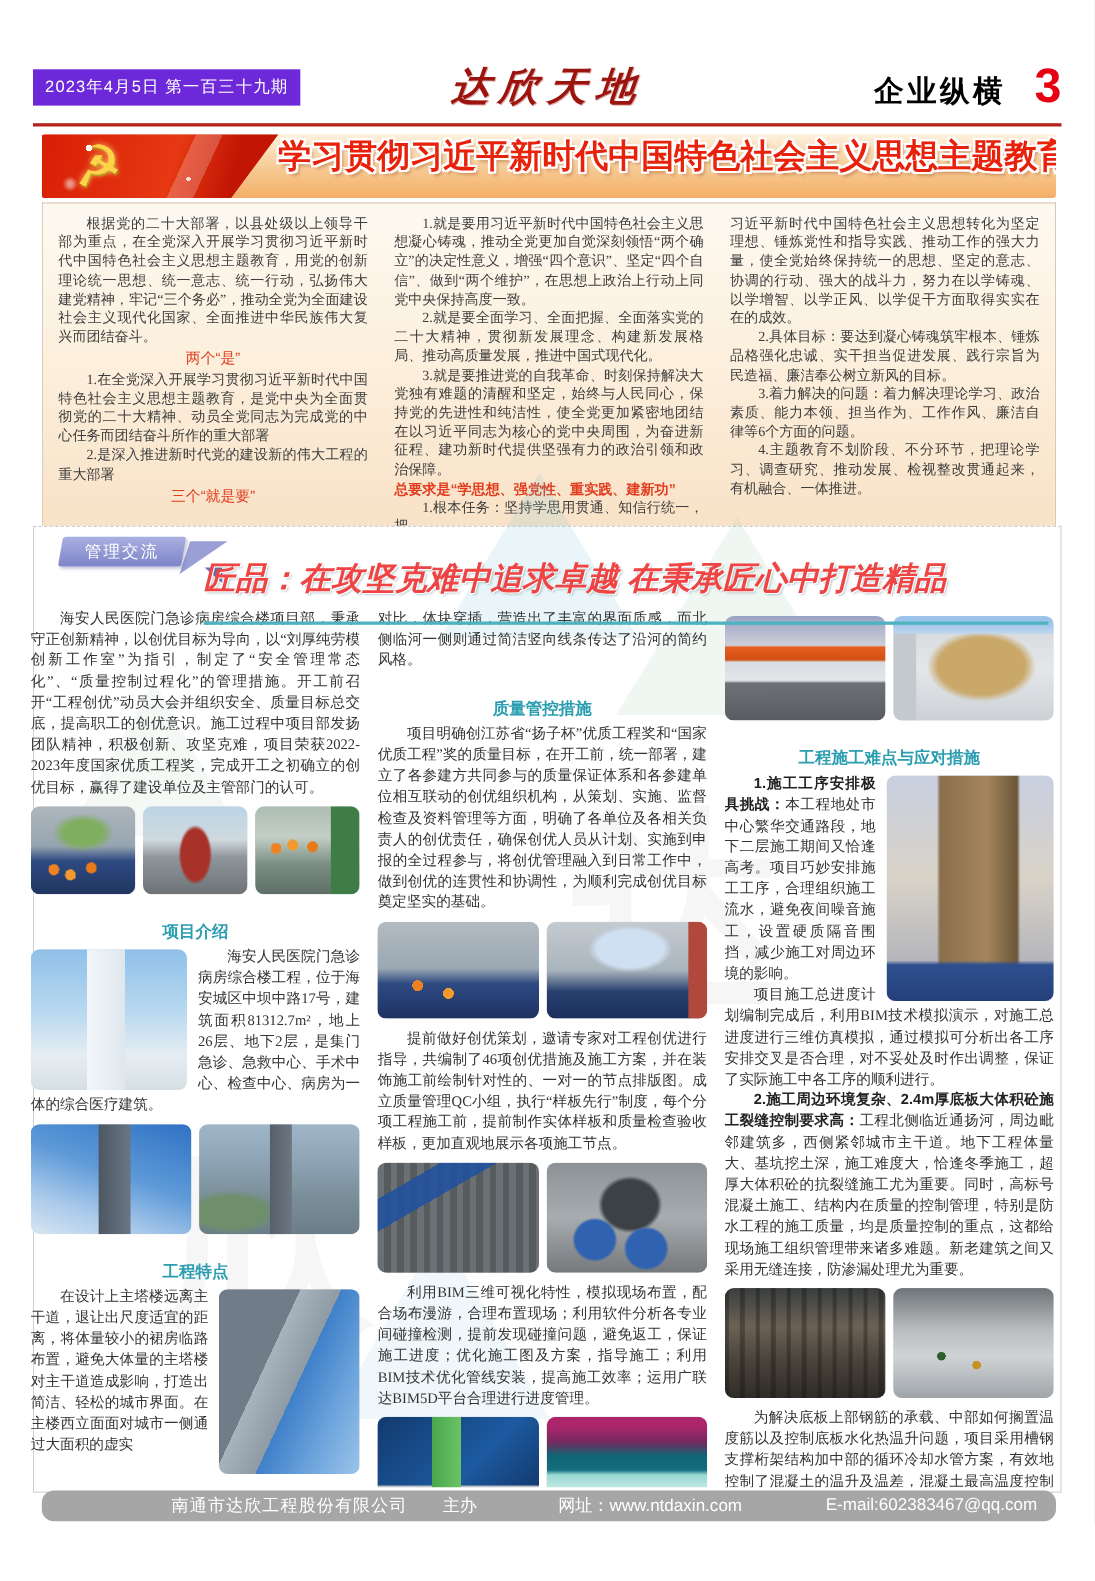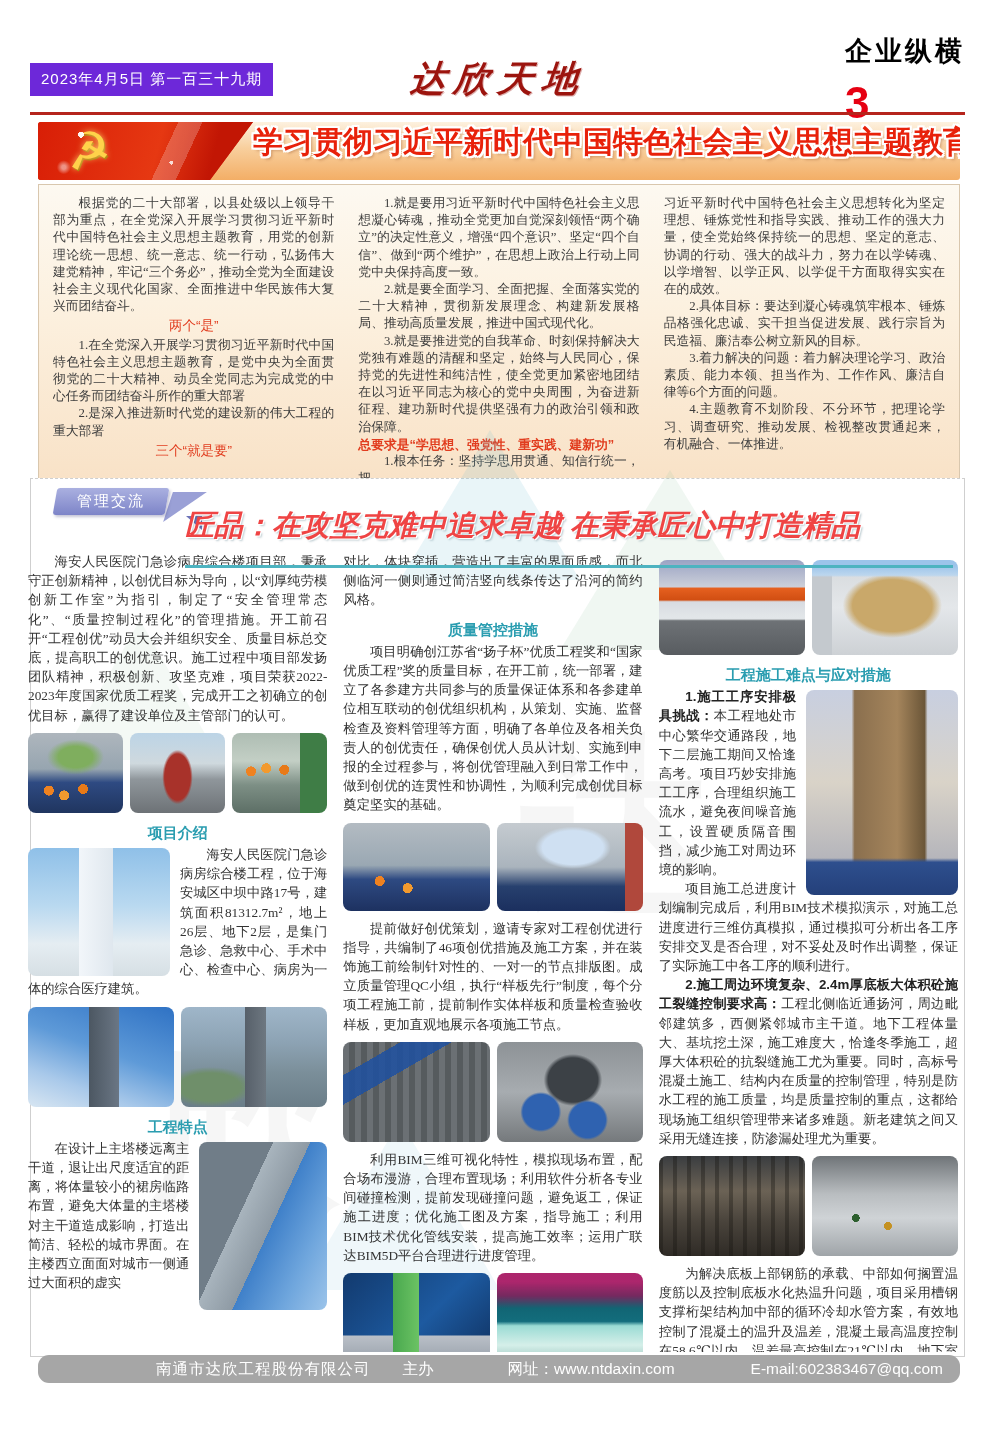--- a/index.html
+++ b/index.html
@@ -6,21 +6,21 @@
   .page{position:relative;width:995px;height:1437px;margin:0 auto;background:#fff;overflow:hidden;
         font-family:"Liberation Serif","DejaVu Serif",serif;color:#333;}
 
   
   .masthead{position:absolute;top:56px;left:30px;right:30px;height:46px;display:flex;align-items:center;}
   .date-box{background:#6d28d9;color:#fff;font-family:"Liberation Sans","DejaVu Sans",sans-serif;
             font-size:15px;letter-spacing:1px;padding:7px 11px;}
   .paper-title{position:absolute;left:50%;transform:translateX(-50%) skewX(-6deg);color:#9c140e;
                font-size:36px;font-weight:bold;font-style:italic;letter-spacing:8px;
                text-shadow:1px 1px 0 rgba(156,20,14,.35);}
-  .sect-wrap{margin-left:auto;display:flex;align-items:flex-start;gap:12px;flex-direction:column;}
+  .sect-wrap{margin-left:auto;display:flex;align-items:flex-end;gap:26px;}
   .sect-name{font-size:27px;font-weight:bold;color:#000;letter-spacing:3px;font-family:"Liberation Serif",serif;}
   .page-num{font-size:44px;line-height:44px;color:#e60012;font-weight:bold;font-family:"Liberation Sans",sans-serif;}
   .masthead-rule{position:absolute;top:112px;left:30px;right:30px;height:0;border-top:3px solid #b5241c;}
 
   
   .banner{position:absolute;top:122px;left:38px;right:35px;height:58px;display:flex;align-items:flex-start;
           background:linear-gradient(180deg,#fdf1df 0%,#f8cf9d 45%,#f3ae66 100%);overflow:hidden;border-radius:3px;}
   .emblem-zone{position:relative;width:215px;height:100%;flex:0 0 auto;
       background:linear-gradient(105deg,#d81e06 0%,#e63812 55%,#c21604 80%),#d81e06;
       clip-path:polygon(0 0,100% 0,80% 100%,0 100%);display:flex;align-items:center;}
@@ -77,21 +77,21 @@
   .wm3{top:1120px;left:300px;border-left:100px solid transparent;border-right:100px solid transparent;border-bottom:170px solid rgba(120,190,210,.12);}
   .wm4{top:620px;left:60px;border-left:80px solid transparent;border-right:80px solid transparent;border-bottom:140px solid rgba(150,200,160,.10);}
   .wm-char{position:absolute;z-index:1;font-size:190px;font-weight:bold;color:rgba(130,130,130,.07);font-family:"Liberation Serif",serif;}
 
   
   .columns{position:absolute;top:552px;left:28px;right:37px;height:800px;display:flex;gap:16px;z-index:2;overflow:hidden;}
   .col{flex:1;font-size:13.3px;line-height:19.2px;text-align:justify;color:#333;overflow:hidden;}
   .col p{margin:0;text-indent:2em;}
   .col p.noind{text-indent:0;}
   .teal-h{text-align:center;color:#2a9db0;font-weight:bold;font-family:"Liberation Sans",sans-serif;
-          font-size:15px;margin:10px 0 3px;text-indent:0;}
+          font-size:15px;margin:25px 0 3px;text-indent:0;}
   .b-lead{font-weight:bold;color:#222;font-family:"Liberation Sans",sans-serif;}
 
   
   .photo{border-radius:8px;background-color:#ccc;background-size:cover;}
   .photo-row{display:flex;gap:7px;margin:8px 0;}
   .photo-row .photo{flex:1;}
   .fl{float:left;margin:3px 10px 2px 0;}
   .fr{float:right;margin:3px 0 2px 10px;}
   .clearfix::after{content:"";display:block;clear:both;}
 

